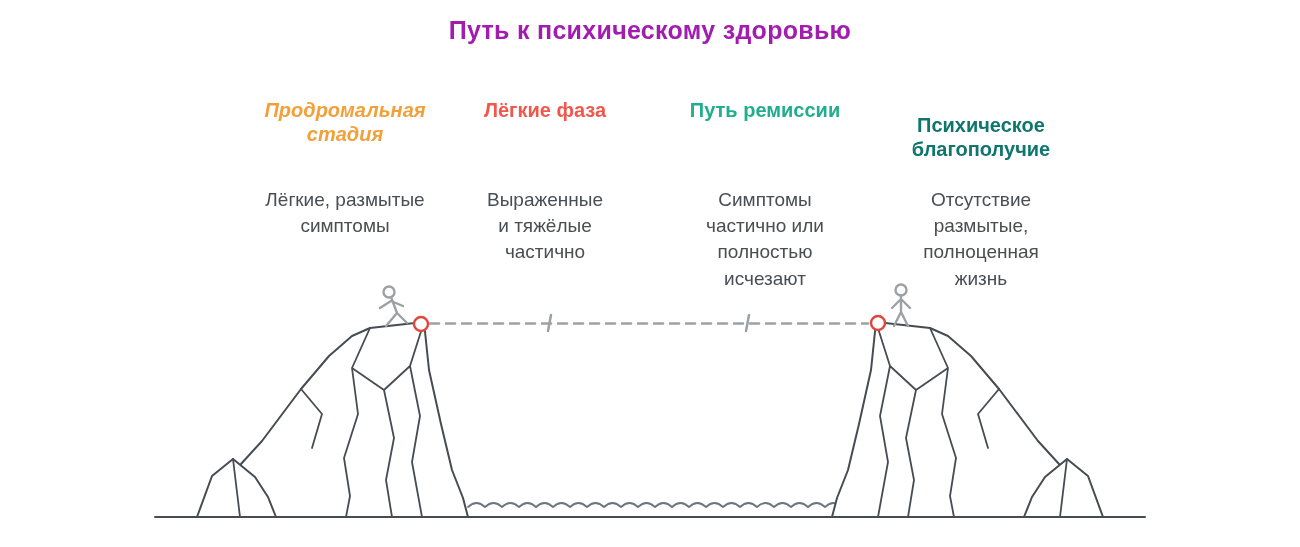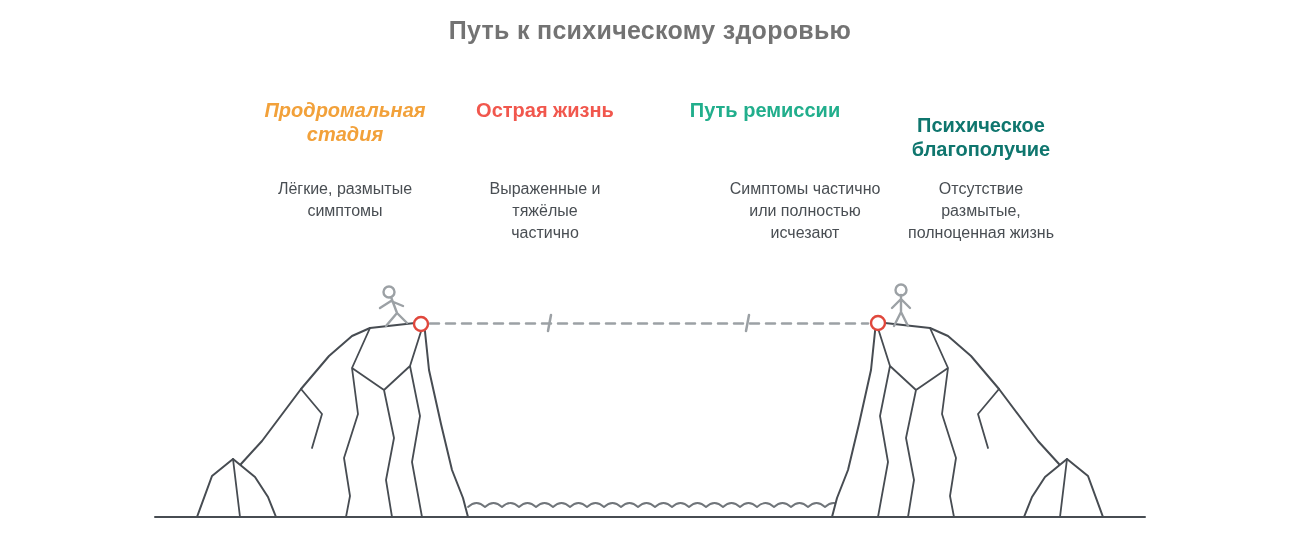--- a/index.html
+++ b/index.html
@@ -23,62 +23,62 @@
     top:98px;
     text-align:center;
   }
   .stage-label {
     font-size:20px;
     font-weight:700;
     line-height:1.22;
   }
   .stage-desc {
     position:absolute;
-    top:80px;
+    top:89px;
     left:50%;
     transform:translateX(-50%);
-    font-size:16px;
+    font-size:19px;
     line-height:1.38;
     white-space:normal;
   }
   .stage-1 { left:250px; width:190px; }
   .stage-2 { left:445px; width:200px; }
   .stage-3 { left:655px; width:220px; }
   .stage-4 { left:881px; width:200px; }
   .stage-1 .stage-desc { width:160px; }
   .stage-2 .stage-desc { width:122px; }
-  .stage-3 .stage-desc { width:165px;margin-left:40px; }
+  .stage-3 .stage-desc { width:165px; }
   .stage-4 .stage-desc { width:150px; }
 
   svg.scene { position:absolute; top:0; left:0; }
   svg.scene path, svg.scene line, svg.scene circle {
     stroke-linejoin:round;
     stroke-linecap:round;
   }
   .rock      { fill:#ffffff; stroke-width:2; }
   .facet     { fill:none;    stroke-width:1.8; }
   .ground    { stroke-width:2; }
   .wave      { fill:none; stroke-width:1.8; }
   .rope      { stroke-width:2.5; stroke-dasharray:9 7; }
   .tick      { fill:none; stroke-width:2.5; }
   .anchor    { fill:#ffffff; stroke-width:2.4; }
   .figure    { fill:none; stroke-width:2.4; }
 </style>
 </head>
 <body>
 
-<h1 class="title" style="color: #737373;">Путь к психическому здоровью</h1>
+<h1 class="title" style="color: #a21caf;">Путь к психическому здоровью</h1>
 
 <div class="stage stage-1">
   <div class="stage-label" style="color: rgb(242, 161, 58); font-style: italic;">Продромальная стадия</div>
   <div class="stage-desc" style="color: rgb(73, 78, 83);">Лёгкие, размытые симптомы</div>
 </div>
 
 <div class="stage stage-2">
-  <div class="stage-label" style="color: rgb(241, 87, 77);">Острая жизнь</div>
+  <div class="stage-label" style="color: rgb(241, 87, 77);">Лёгкие фаза</div>
   <div class="stage-desc" style="color: rgb(73, 78, 83);">Выраженные и тяжёлые частично</div>
 </div>
 
 <div class="stage stage-3">
   <div class="stage-label" style="color: rgb(33, 174, 140);">Путь ремиссии</div>
   <div class="stage-desc" style="color: rgb(73, 78, 83);">Симптомы частично или полностью исчезают</div>
 </div>
 
 <div class="stage stage-4">
   <div class="stage-label" style="color: #0f766e; margin-top: 15px;">Психическое благополучие</div>

